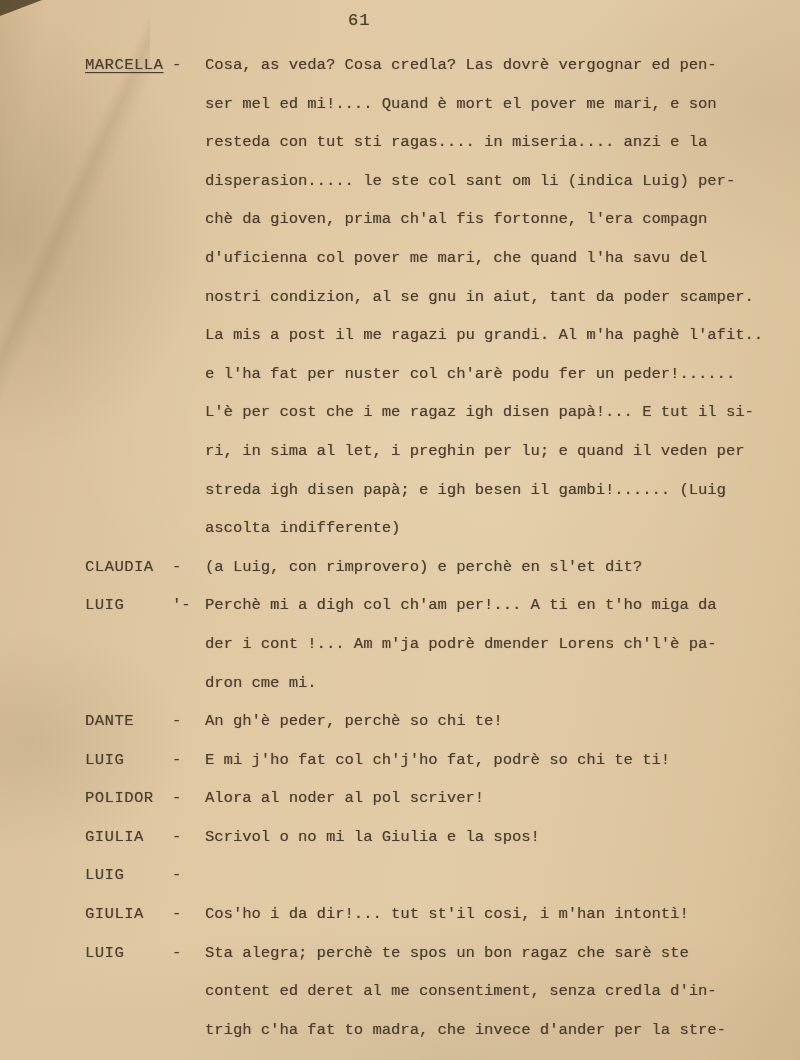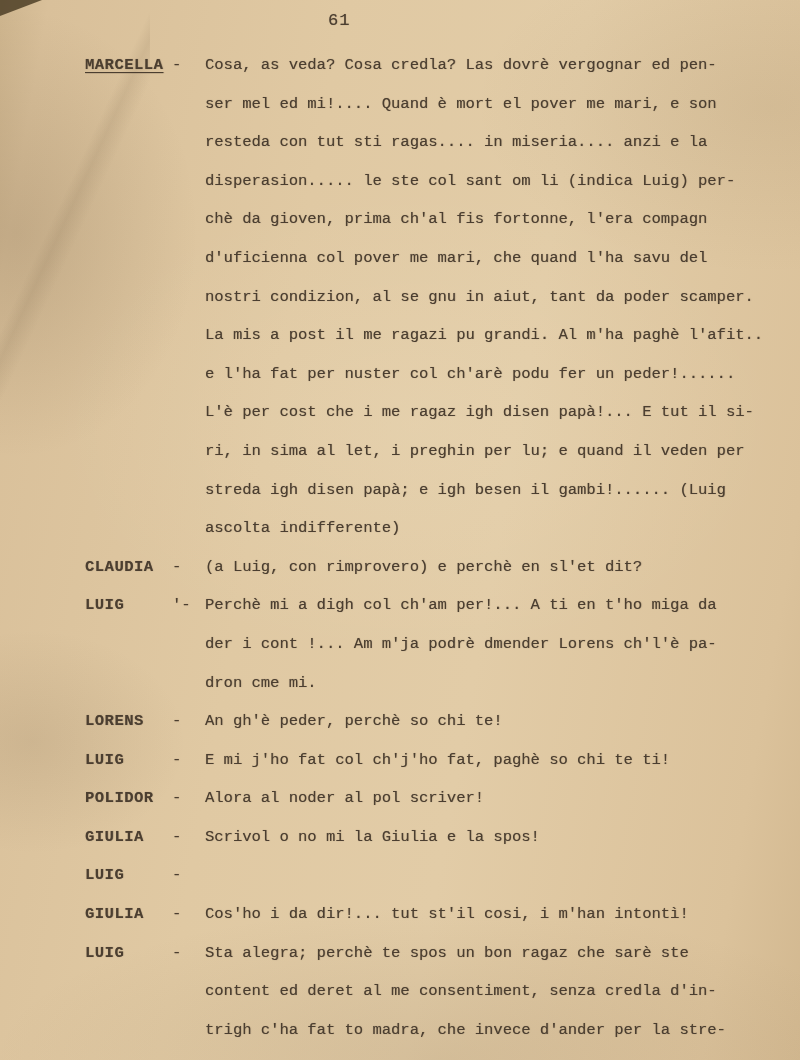--- a/index.html
+++ b/index.html
@@ -26,21 +26,21 @@
     opacity: .8;
   }
   .crease {
     position: absolute; top: 0; left: 0;
     width: 150px; height: 400px;
     background: linear-gradient(115deg, transparent 46%, rgba(90,70,45,.10) 50%, transparent 56%);
     pointer-events: none;
   }
   .page-number {
     position: absolute;
-    top: 11px; left: 328px;
+    top: 11px; left: 348px;
     font-size: 17px;
     letter-spacing: 1px;
     text-shadow: 0.3px 0.3px 0.8px rgba(60,48,36,.55);
   }
   .content {
     position: absolute;
     top: 46px; left: 0; right: 0;
     font-size: 15.5px;
     line-height: 38.6px;
     text-shadow: 0.3px 0.3px 0.8px rgba(60,48,36,.5);
@@ -48,21 +48,20 @@
   .entry {
     display: flex;
     align-items: flex-start;
     padding-left: 85px;
   }
   .speaker {
     width: 87px;
     flex: 0 0 87px;
     letter-spacing: 0.5px;
     white-space: nowrap;
-    font-weight: bold;
   }
   .speaker.u { text-decoration: underline; text-decoration-thickness: 1px; text-underline-offset: 3px; }
   .dash {
     width: 33px;
     flex: 0 0 33px;
   }
   .text {
     flex: 1 1 auto;
     max-width: 572px;
     white-space: pre-line;
@@ -104,29 +103,29 @@
 
   <div class="entry">
     <div class="speaker">LUIG</div>
     <div class="dash">'-</div>
     <div class="text">Perchè mi a digh col ch'am per!... A ti en t'ho miga da
 der i cont !... Am m'ja podrè dmender Lorens ch'l'è pa-
 dron cme mi.</div>
   </div>
 
   <div class="entry">
-    <div class="speaker">LORENS</div>
+    <div class="speaker">DANTE</div>
     <div class="dash">-</div>
     <div class="text">An gh'è peder, perchè so chi te!</div>
   </div>
 
   <div class="entry">
     <div class="speaker">LUIG</div>
     <div class="dash">-</div>
-    <div class="text">E mi j'ho fat col ch'j'ho fat, paghè so chi te ti!</div>
+    <div class="text">E mi j'ho fat col ch'j'ho fat, podrè so chi te ti!</div>
   </div>
 
   <div class="entry">
     <div class="speaker">POLIDOR</div>
     <div class="dash">-</div>
     <div class="text">Alora al noder al pol scriver!</div>
   </div>
 
   <div class="entry">
     <div class="speaker">GIULIA</div>

